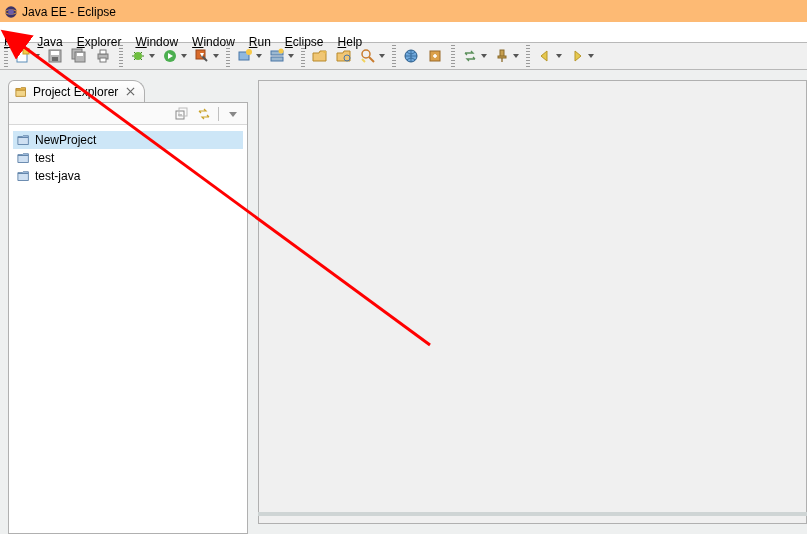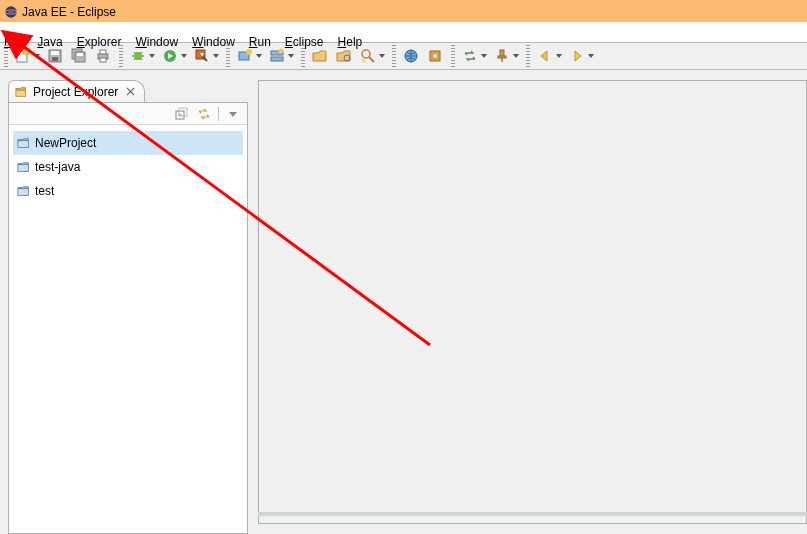--- a/index.html
+++ b/index.html
@@ -30,21 +30,21 @@
   .sidebar { position:absolute; left:8px; top:10px; width:240px; bottom:0; }
   .tab-strip { height:22px; display:flex; align-items:flex-end; }
   .tab { height:22px; background:linear-gradient(#fff,#f2f2f2); border:1px solid #b0b0b0; border-bottom:none; border-top-left-radius:6px; border-top-right-radius:12px; display:flex; align-items:center; padding:0 8px 0 6px; position:relative; }
   .tab .icon { width:14px; height:14px; margin-right:4px; }
   .tab .close { margin-left:6px; width:12px; height:12px; display:flex; align-items:center; justify-content:center; color:#555; }
   .panel { border:1px solid #b0b0b0; background:#fff; position:absolute; top:22px; left:0; right:0; bottom:0; }
   .panel-toolbar { height:22px; border-bottom:1px solid #d8d8d8; display:flex; align-items:center; justify-content:flex-end; padding-right:6px; gap:6px; background:#fafafa;}
   .mini { width:16px; height:16px; display:flex; align-items:center; justify-content:center; }
   .sep-v { width:1px; height:14px; background:#c0c0c0; }
   .tree { padding:6px 4px; }
-  .tree-item { display:flex; align-items:center; height:24px; padding:0 4px; gap:4px; cursor:default; }
+  .tree-item { display:flex; align-items:center; height:18px; padding:0 4px; gap:4px; cursor:default; }
   .tree-item.selected { background:#cde6f7; }
   .tree-item span.lbl { color:#000; }
   .foldericon { width:14px; height:12px; display:inline-block; }
 
   .editor-area { position:absolute; left:258px; right:0; top:10px; bottom:0; }
   .editor-border { position:absolute; inset:0 0 10px 0; border:1px solid #b0b0b0; background:#f0f0f0; }
   .editor-bottom-split { position:absolute; left:0; right:0; bottom:18px; height:4px; background:#cfd5d5; }
 
   
   .arrow-overlay { position:absolute; inset:0; pointer-events:none; z-index:50; }
@@ -261,28 +261,28 @@
                 <path d="M1 3h5l1-1h6v2H1z" fill="#aac6e6" stroke="#5b7fa6"></path>
                 <path d="M1 4h12v8H1z" fill="#cfe0f2" stroke="#5b7fa6"></path>
               </svg></span>
           <span class="lbl">NewProject</span>
         </div>
         <div class="tree-item">
           <span class="foldericon"><svg viewBox="0 0 16 14">
                 <path d="M1 3h5l1-1h6v2H1z" fill="#aac6e6" stroke="#5b7fa6"></path>
                 <path d="M1 4h12v8H1z" fill="#cfe0f2" stroke="#5b7fa6"></path>
               </svg></span>
-          <span class="lbl">test-java</span>
+          <span class="lbl">test</span>
         </div>
         <div class="tree-item">
           <span class="foldericon"><svg viewBox="0 0 16 14">
                 <path d="M1 3h5l1-1h6v2H1z" fill="#aac6e6" stroke="#5b7fa6"></path>
                 <path d="M1 4h12v8H1z" fill="#cfe0f2" stroke="#5b7fa6"></path>
               </svg></span>
-          <span class="lbl">test</span>
+          <span class="lbl">test-java</span>
         </div>
       </div>
     </div>
   </div>
 
   <div class="editor-area">
     <div class="editor-border"></div>
     <div class="editor-bottom-split"></div>
   </div>
 </div>

